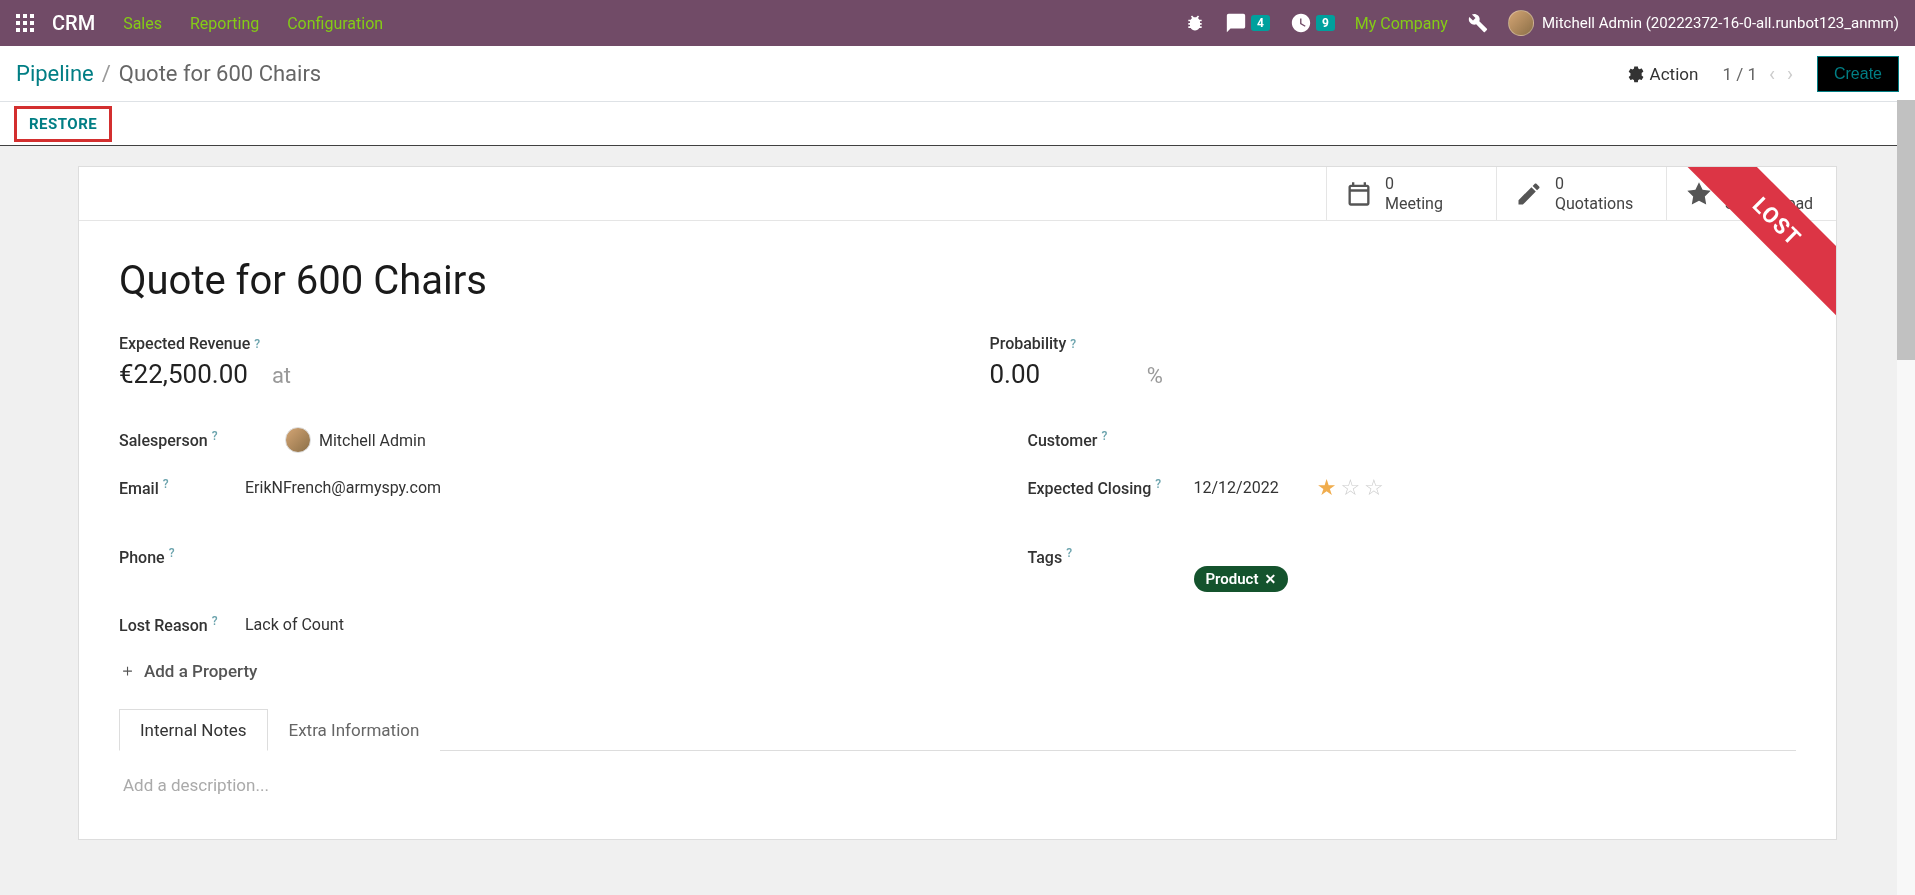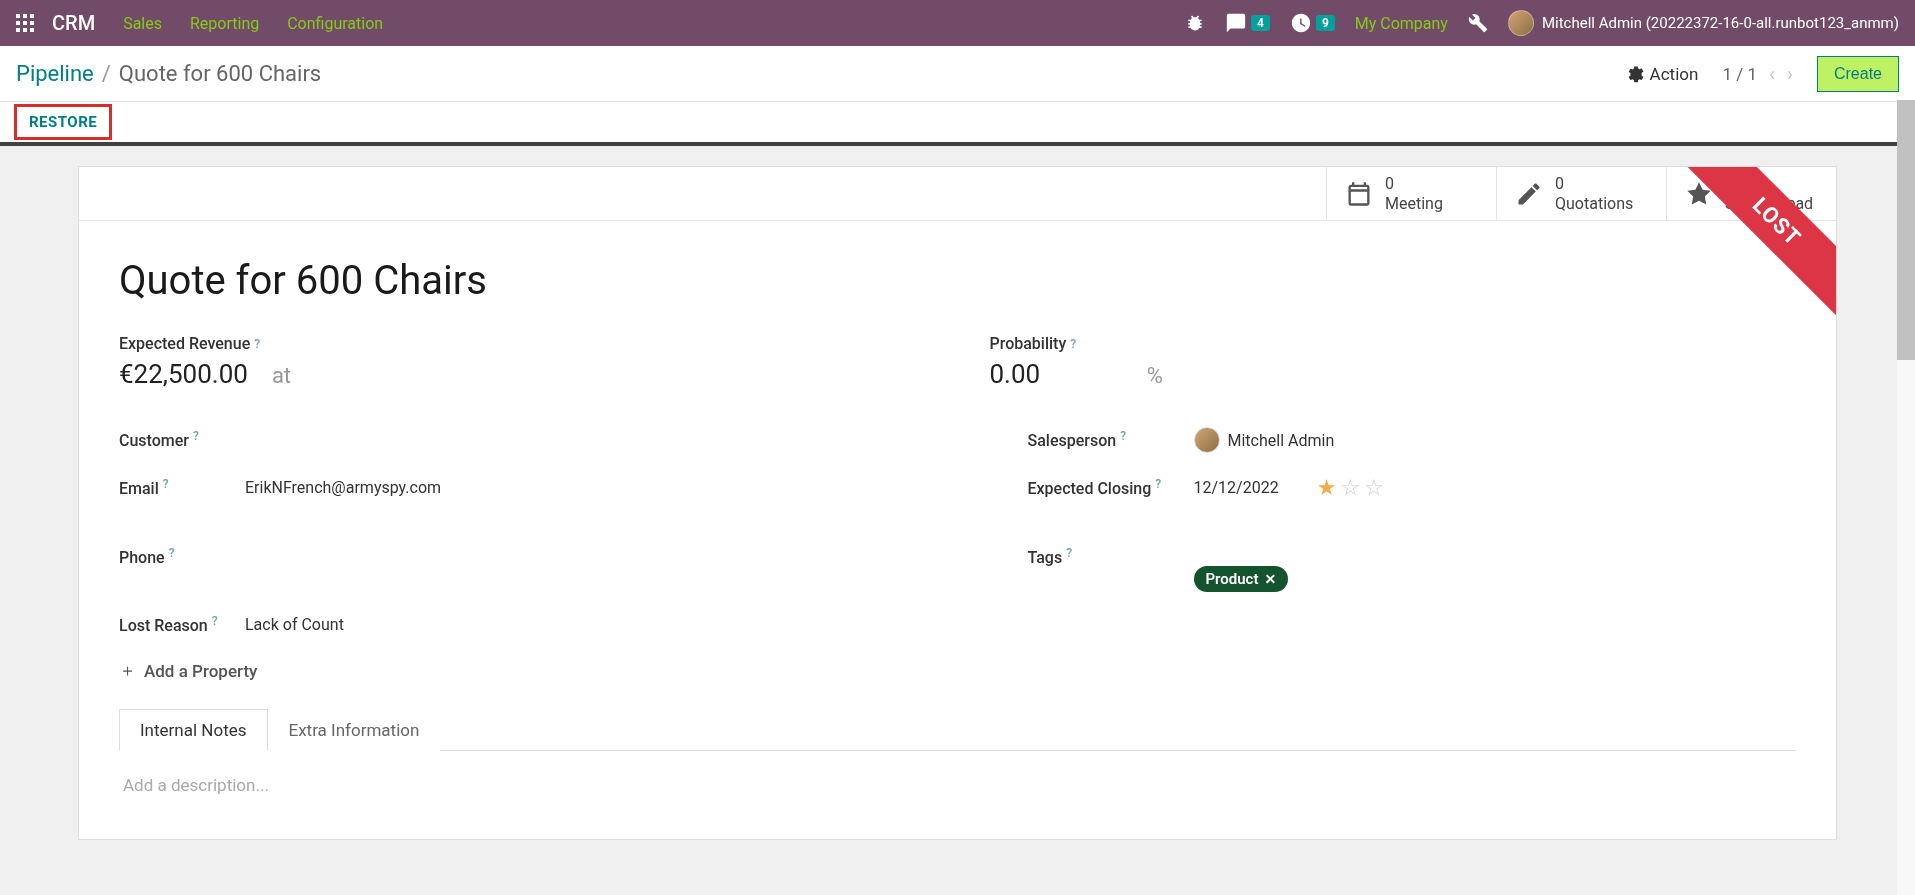--- a/index.html
+++ b/index.html
@@ -57,29 +57,29 @@
 }
 .breadcrumb { display:flex; align-items:flex-end; font-size:22px; }
 .bc-link { color:#017E84; cursor:pointer; }
 .bc-sep { color:#999; margin: 0 8px; }
 .bc-current { color:#666; }
 .breadcrumb-right { margin-left:auto; display:flex; align-items:center; gap: 24px; }
 .action-btn { display:flex; align-items:center; gap:6px; cursor:pointer; font-size:17px; color:#333; }
 .pager { display:flex; align-items:center; gap:12px; font-size:17px; color:#666; }
 .pager-nav { color:#ccc; cursor:pointer; font-size:20px; }
 .create-btn {
-  border:1px solid #017E84; color:#017E84; background:#bef264;
+  border:1px solid #017E84; color:#017E84; background:#000000;
   padding:8px 16px; font-size:16px; cursor:pointer;
 }
 
 
 .restore-bar {
   background:#fff;
   height: 44px;
-  border-bottom: 4px solid #404040;
+  border-bottom: 1px solid #404040;
   display:flex; align-items:center;
   padding: 0 14px;
 }
 .restore-btn {
   border:3px solid #D32F2F;
   color:#017E84;
   padding: 6px 12px;
   font-weight:700;
   font-size:15px;
   letter-spacing:0.5px;
@@ -354,36 +354,36 @@
               <span>0.00</span>
               <span class="prob-pct">%</span>
             </div>
           </div>
         </div>
       </div>
 
       <div class="fields-grid">
 
         <div class="field-row">
-          <div class="field-label">
-            <span>Customer</span>
-            <span class="help-q">?</span>
-          </div>
-          <div class="field-value"></div>
-        </div>
-
-        <div class="field-row">
           <div class="field-label" style="width:150px">
             <span>Salesperson</span>
             <span class="help-q">?</span>
           </div>
           <div class="field-value">
             <span class="avatar-sm"></span>
             <span>Mitchell Admin</span>
           </div>
+        </div>
+
+        <div class="field-row">
+          <div class="field-label">
+            <span>Customer</span>
+            <span class="help-q">?</span>
+          </div>
+          <div class="field-value"></div>
         </div>
 
         <div class="field-row">
           <div class="field-label">
             <span>Email</span>
             <span class="help-q">?</span>
           </div>
           <div class="field-value">ErikNFrench@armyspy.com</div>
         </div>
         <div class="field-row">

